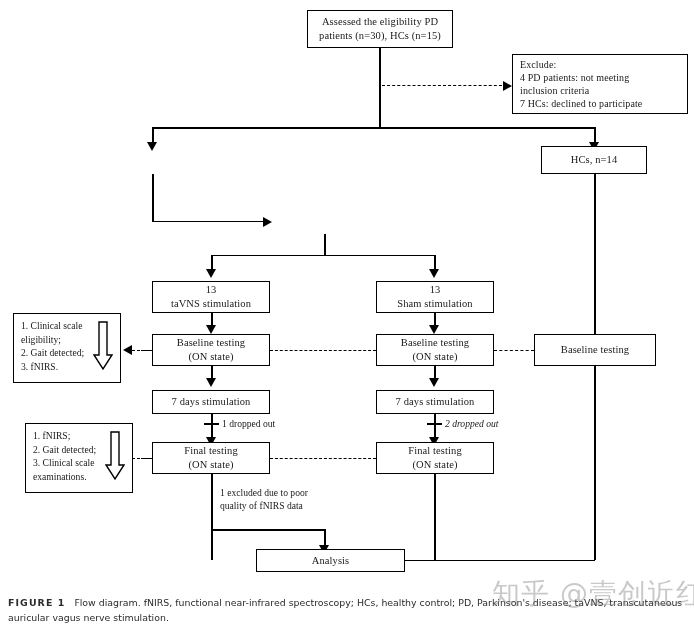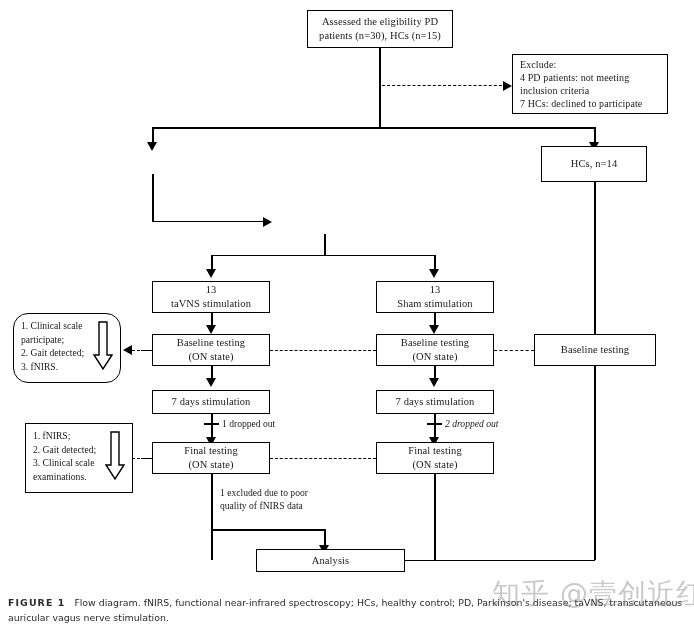--- a/index.html
+++ b/index.html
@@ -168,35 +168,35 @@
   <div class="node" style="left:307px; top:10px; width:146px; height:38px;">
     <span class="ln">Assessed the eligibility  PD</span>
     <span class="ln">patients (n=30), HCs (n=15)</span>
   </div>
 
   <div class="vline" style="left:379px; top:48px; height:80px;"></div>
 
   <div class="dash-h" style="left:382px; top:85px; width:125px;"></div>
   <div class="arrow arrow-right" style="left:503px; top:80.5px;"></div>
 
-  <div class="node left-text" style="left:512px; top:54px; width:156px; height:60px; font-size:10px;">
+  <div class="node left-text" style="left:512px; top:54px; width:176px; height:60px; font-size:10px;">
     <span class="ln">Exclude:</span>
     <span class="ln">4 PD patients: not meeting</span>
     <span class="ln">inclusion criteria</span>
     <span class="ln">7 HCs: declined to participate</span>
   </div>
 
   <div class="hline" style="left:152px; top:127px; width:443px;"></div>
   <div class="vline" style="left:152px; top:127px; height:17px;"></div>
   <div class="arrow arrow-down" style="left:147.2px; top:142px;"></div>
   <div class="vline" style="left:594px; top:127px; height:17px;"></div>
   <div class="arrow arrow-down" style="left:589.2px; top:142px;"></div>
 
 
-  <div class="node" style="left:541px; top:146px; width:106px; height:36px;">
+  <div class="node" style="left:541px; top:146px; width:106px; height:28px;">
     <span class="ln">HCs, n=14</span>
   </div>
 
   <div class="vline" style="left:152px; top:174px; height:48px;"></div>
   <div class="hline" style="left:152px; top:220.5px; width:113px;"></div>
   <div class="arrow arrow-right" style="left:263px; top:216.5px;"></div>
 
 
   <div class="vline" style="left:324px; top:234px; height:21px;"></div>
   <div class="hline" style="left:211px; top:254.5px; width:224px;"></div>
@@ -236,23 +236,23 @@
 
   <div class="dash-h" style="left:270px; top:349.5px; width:106px;"></div>
   <div class="dash-h" style="left:494px; top:349.5px; width:40px;"></div>
 
   <div class="vline" style="left:594px; top:174px; height:160px;"></div>
 
   <div class="hline" style="left:141px; top:349.5px; width:11px;"></div>
   <div class="dash-h" style="left:132px; top:349.5px; width:18px;"></div>
   <div class="arrow arrow-left" style="left:123px; top:345px;"></div>
 
-  <div class="annot" style="left:13px; top:313px; width:108px; height:70px;border-radius:15px;">
+  <div class="annot" style="left:13px; top:313px; width:108px; height:70px;">
     <span class="ln">1. Clinical scale</span>
-    <span class="ln">participate;</span>
+    <span class="ln">eligibility;</span>
     <span class="ln">2. Gait detected;</span>
     <span class="ln">3. fNIRS.</span>
     <svg class="bigarrow" viewBox="0 0 20 50">
       <polygon points="6,1 14,1 14,34 19,34 10,48 1,34 6,34" fill="#ffffff" stroke="#000000" stroke-width="1.4"></polygon>
     </svg>
   </div>
 
   <div class="vline" style="left:211px; top:366px; height:14px;"></div>
   <div class="arrow arrow-down" style="left:206.2px; top:378px;"></div>
   <div class="vline" style="left:434px; top:366px; height:14px;"></div>

